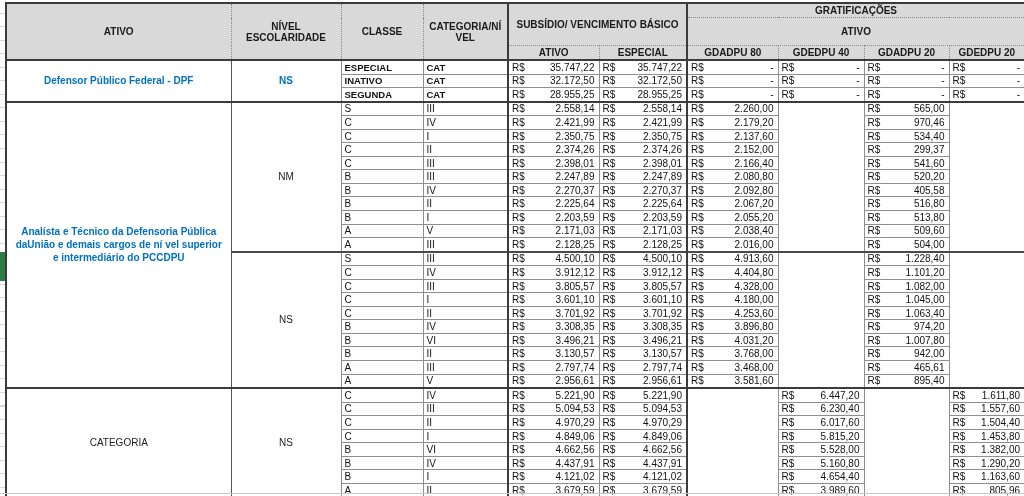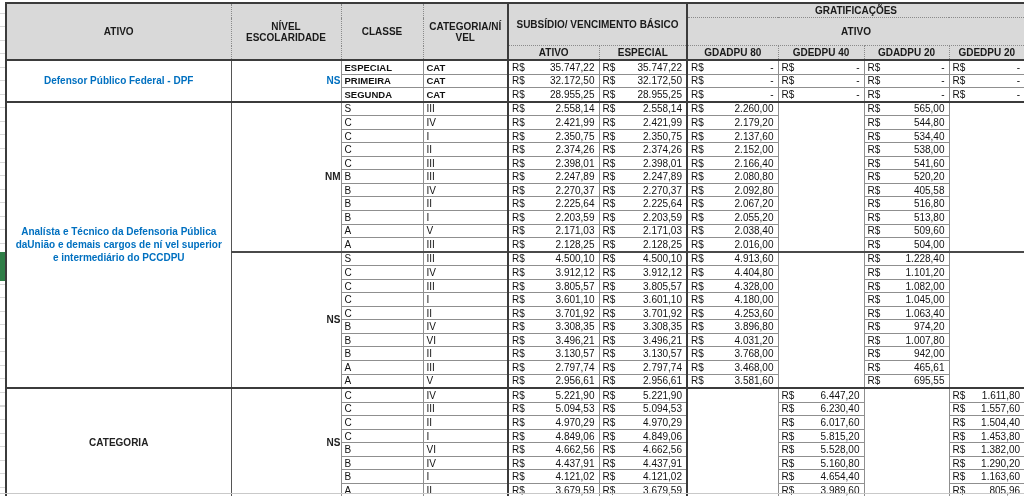--- a/index.html
+++ b/index.html
@@ -58,23 +58,23 @@
     padding: 0;
     color: #111;
   }
   td.cargo {
     text-align: center;
     white-space: pre-line;
     line-height: 13px;
     font-weight: bold;
     border-right: 1px solid #555;
   }
-  td.nivel { text-align: right; }
+  td.nivel { text-align: center; }
   td.blue { color: var(--blue, #0070C0); font-weight: bold; }
-  td.plaintext { font-weight: bold; color: #222; }
+  td.plaintext { font-weight: normal; color: #222; }
   td.classe, td.cat { text-align: left; padding: 0 3px; }
   td.classe.emph, td.cat.emph {
     text-align: left; font-weight: bold; font-size: 9.5px; margin-left: 12px;
   }
   td.val { padding: 0; }
   td.val .wrap {
     display: flex; justify-content: space-between; align-items: center;
     padding: 0 4px 0 3px;
   }
   td.val .cur { text-align: left; }
@@ -165,21 +165,21 @@
             </span>
           </td>
           <td class="val c5">
             <span class="wrap">
               <span class="cur">R$</span>
               <span class="num">-</span>
             </span>
           </td>
         </tr>
         <tr>
-          <td class="classe emph">PRIMEIRA</td>
+          <td class="classe emph">INATIVO</td>
           <td class="cat emph">CAT</td>
           <td class="val c0 sep-left">
             <span class="wrap">
               <span class="cur">R$</span>
               <span class="num">32.172,50</span>
             </span>
           </td>
           <td class="val c1">
             <span class="wrap">
               <span class="cur">R$</span>
@@ -303,21 +303,21 @@
           <td class="val c2 sep-left">
             <span class="wrap">
               <span class="cur">R$</span>
               <span class="num">2.179,20</span>
             </span>
           </td>
           <td class="val c3 empty"></td>
           <td class="val c4">
             <span class="wrap">
               <span class="cur">R$</span>
-              <span class="num">544,80</span>
+              <span class="num">970,46</span>
             </span>
           </td>
           <td class="val c5 empty"></td>
         </tr>
         <tr>
           <td class="classe">C</td>
           <td class="cat">I</td>
           <td class="val c0 sep-left">
             <span class="wrap">
               <span class="cur">R$</span>
@@ -363,21 +363,21 @@
           <td class="val c2 sep-left">
             <span class="wrap">
               <span class="cur">R$</span>
               <span class="num">2.152,00</span>
             </span>
           </td>
           <td class="val c3 empty"></td>
           <td class="val c4">
             <span class="wrap">
               <span class="cur">R$</span>
-              <span class="num">538,00</span>
+              <span class="num">299,37</span>
             </span>
           </td>
           <td class="val c5 empty"></td>
         </tr>
         <tr>
           <td class="classe">C</td>
           <td class="cat">III</td>
           <td class="val c0 sep-left">
             <span class="wrap">
               <span class="cur">R$</span>
@@ -874,21 +874,21 @@
           <td class="val c2 sep-left">
             <span class="wrap">
               <span class="cur">R$</span>
               <span class="num">3.581,60</span>
             </span>
           </td>
           <td class="val c3 empty"></td>
           <td class="val c4">
             <span class="wrap">
               <span class="cur">R$</span>
-              <span class="num">695,55</span>
+              <span class="num">895,40</span>
             </span>
           </td>
           <td class="val c5 empty"></td>
         </tr>
         <tr class="section-start">
           <td class="cargo plaintext" rowspan="8">CATEGORIA</td>
           <td class="nivel plaintext" rowspan="8">NS</td>
           <td class="classe">C</td>
           <td class="cat">IV</td>
           <td class="val c0 sep-left">

